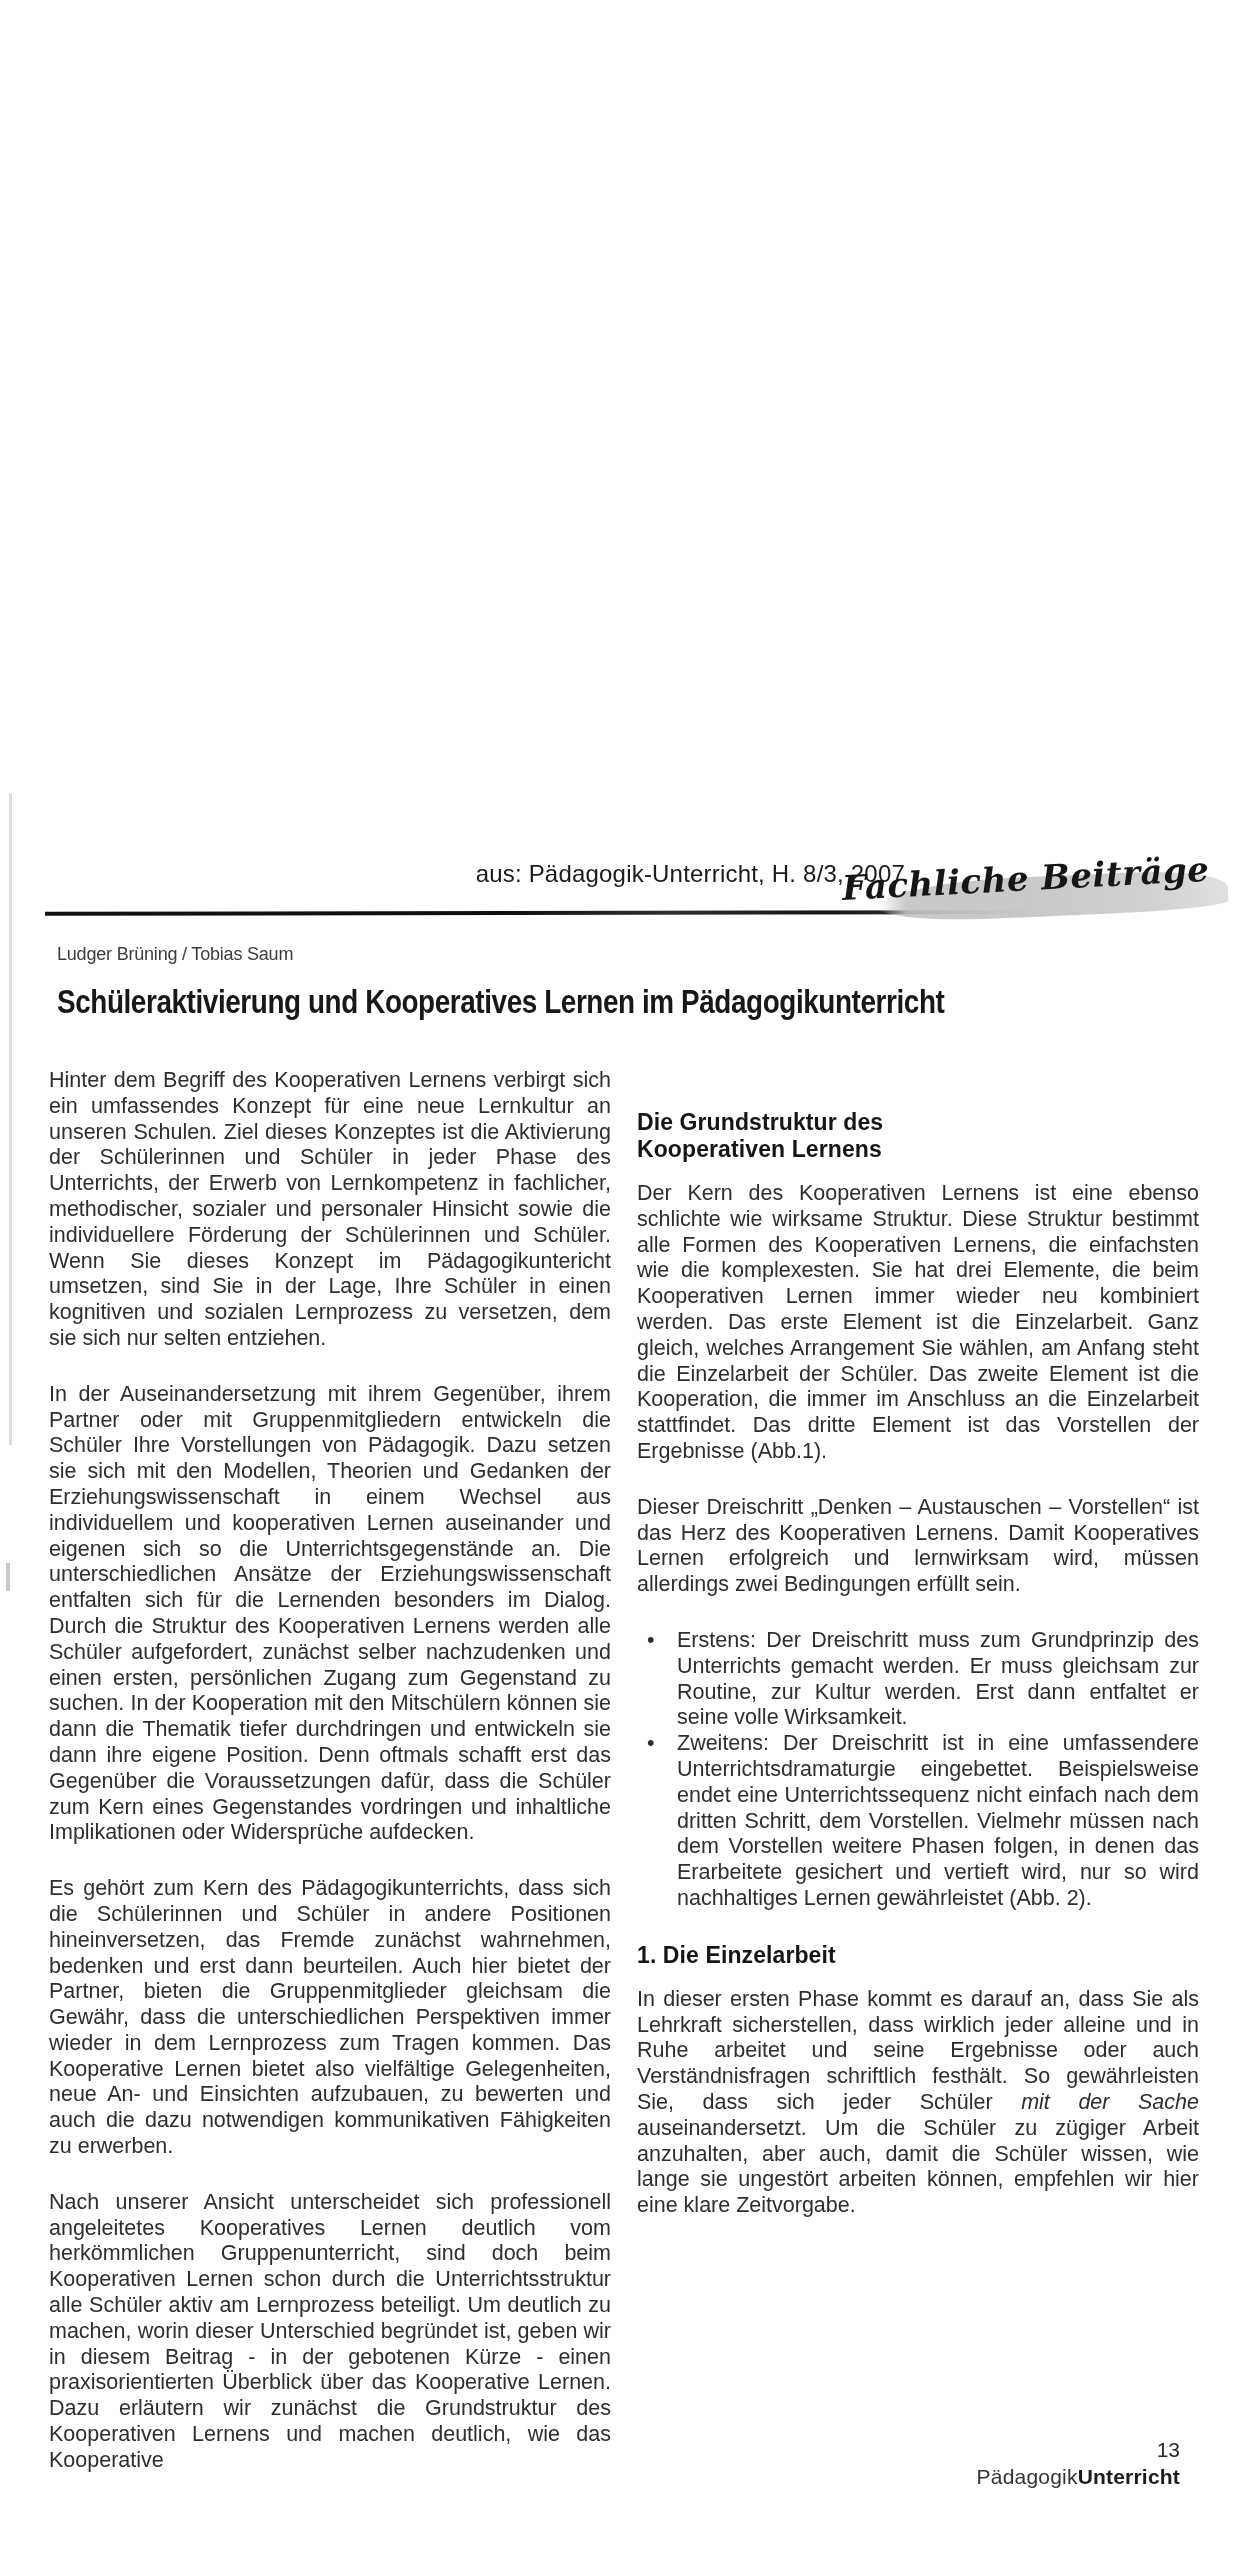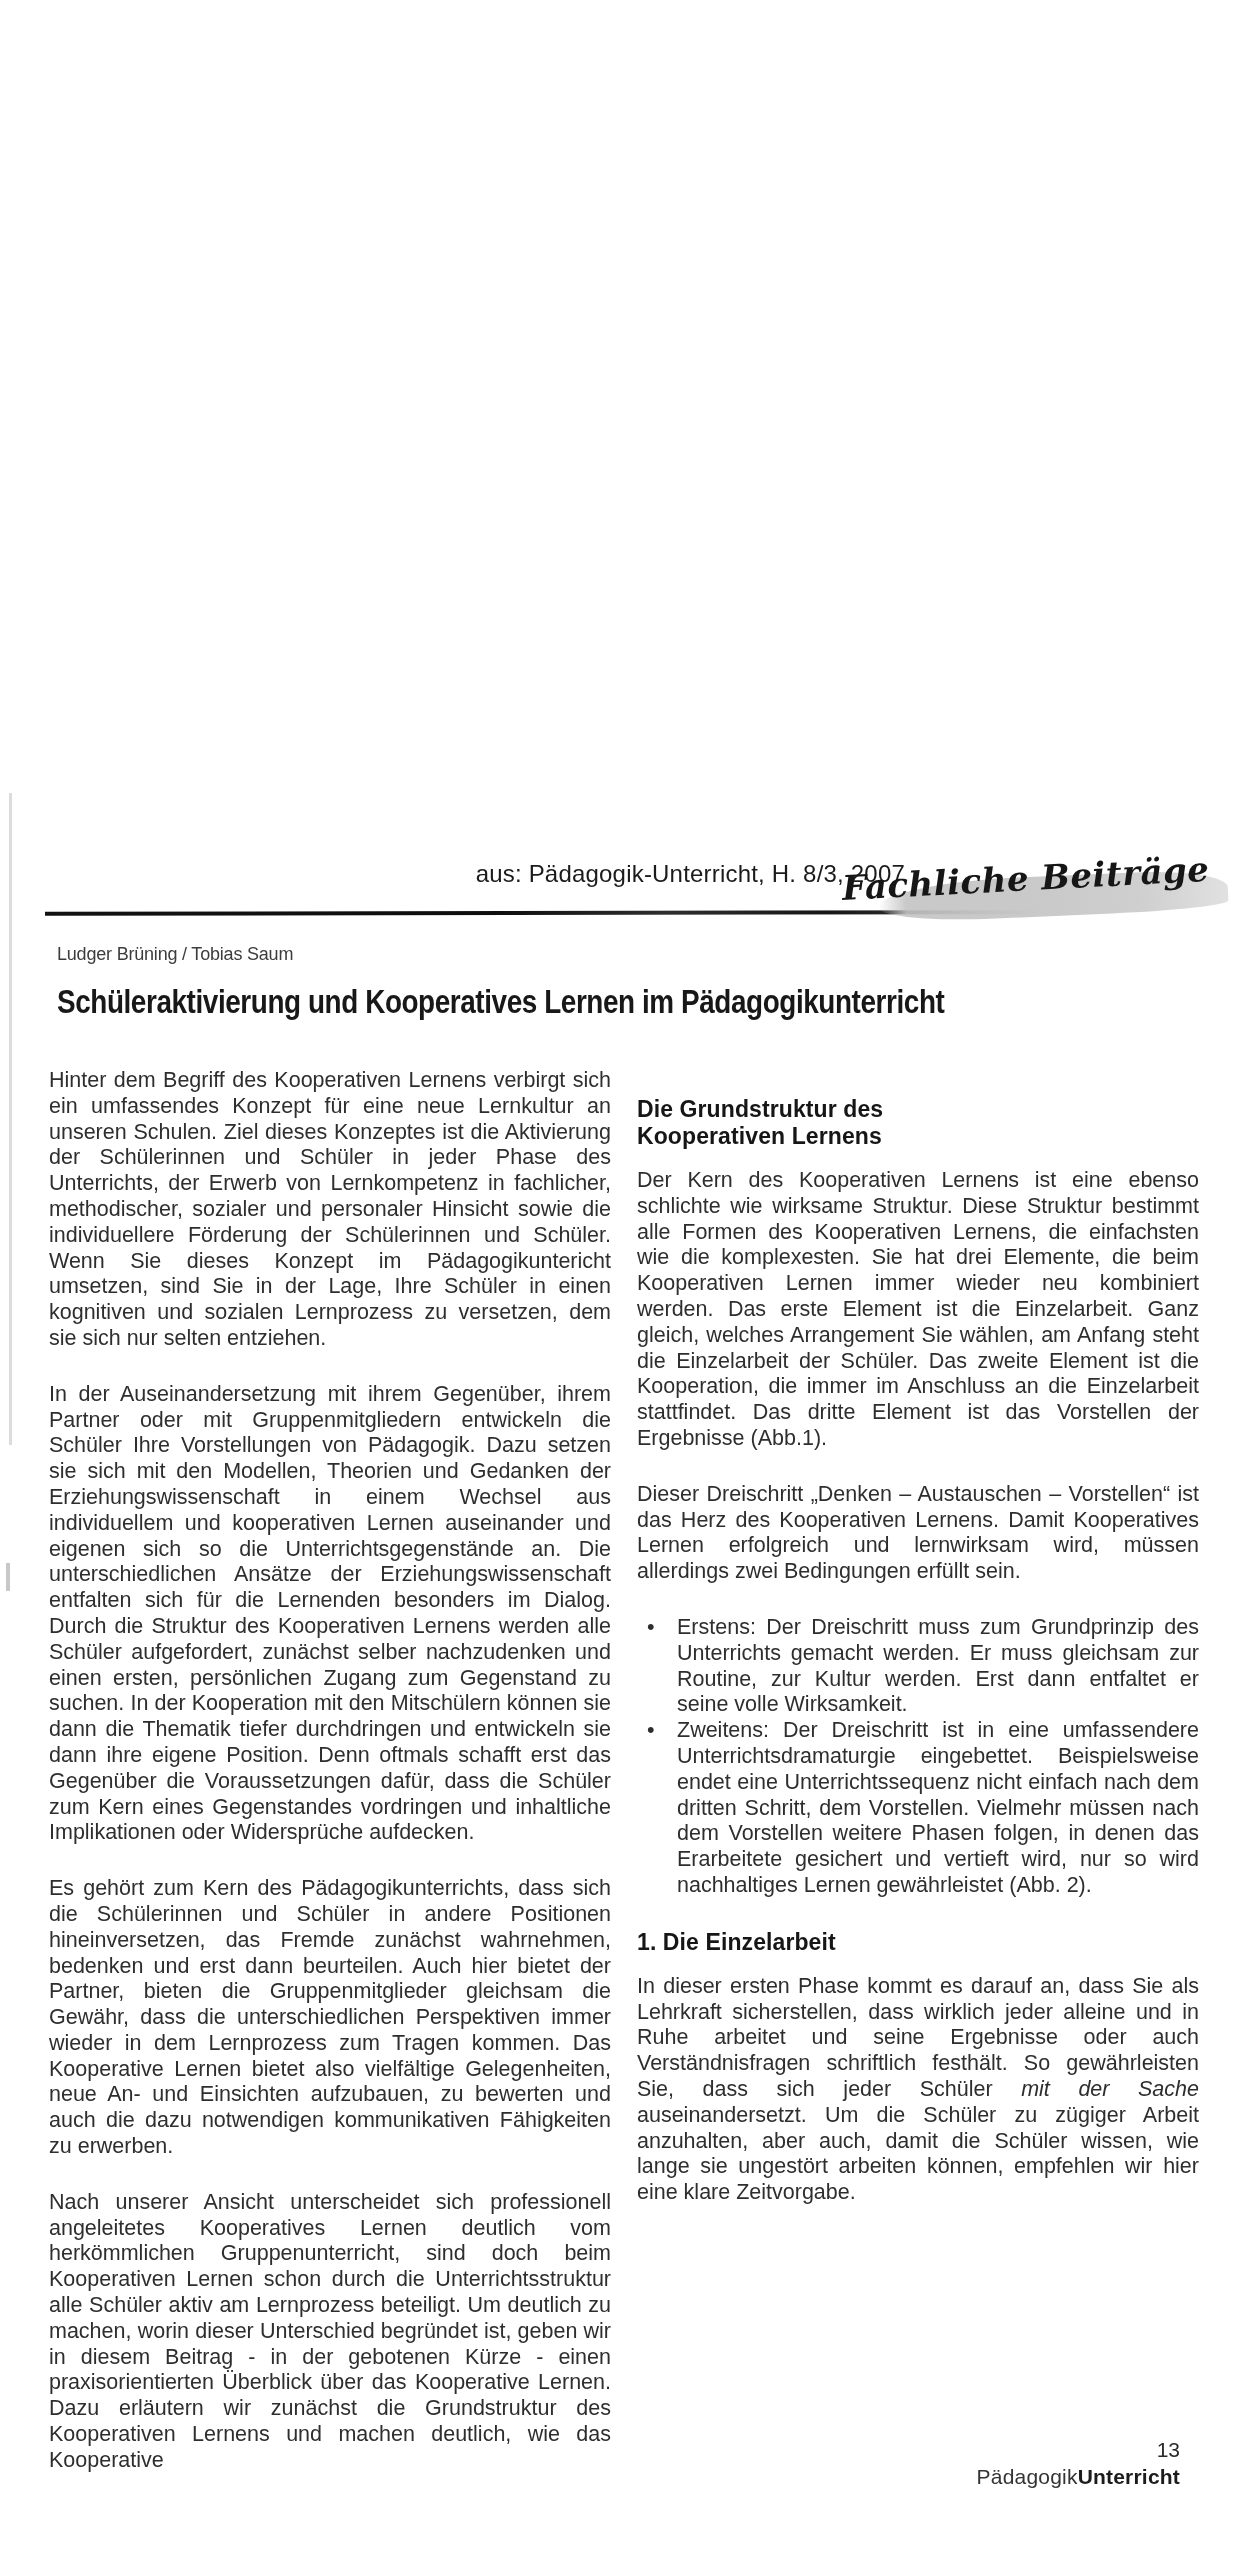--- a/index.html
+++ b/index.html
@@ -47,21 +47,21 @@
   
   .col {
     position:absolute; top:1068px; width:562px;
     font-size:21.5px; line-height:25.8px; text-align:justify; color:#2e2e2e;
   }
   .col-left  { left:49px; }
   .col-right { left:637px; }
   .col p { margin:0 0 30px 0; }
   .subheading {
     font-weight:bold; font-size:23px; line-height:27px; color:#161616;
-    text-align:left; white-space:pre-line; margin:28px 0 18px 0; letter-spacing:0.1px;
+    text-align:left; white-space:pre-line; margin:41px 0 18px 0; letter-spacing:0.1px;
   }
   .subheading.second { margin-top:14px; }
   .bullet-list { margin:0 0 30px 0; }
   .bullet-item { display:flex; padding-left:10px; }
   .bullet-marker { flex:0 0 30px; width:30px; }
   .bullet-text { flex:1; text-align:justify; }
   .emph { font-style:italic; }
 
   
   .footer { position:absolute; left:0; top:2438px; width:1180px; text-align:right; }

